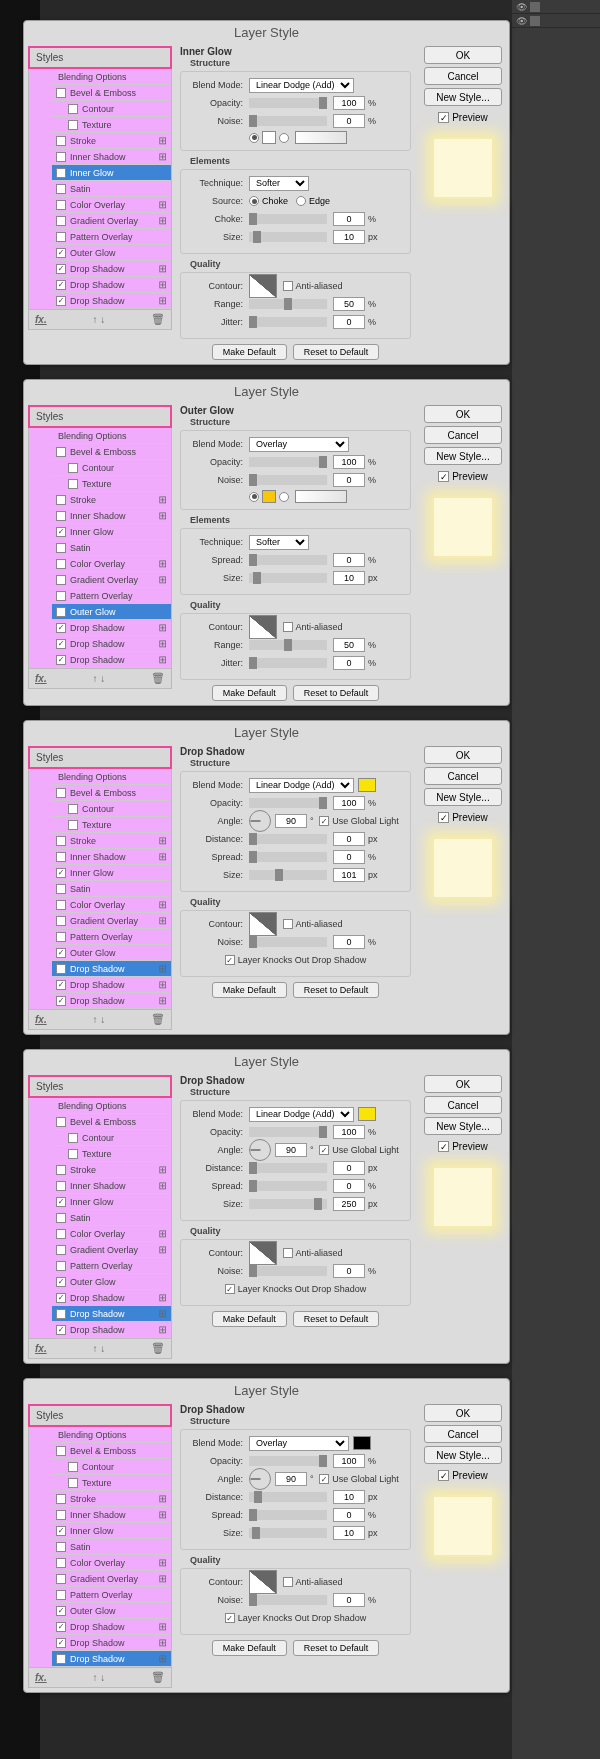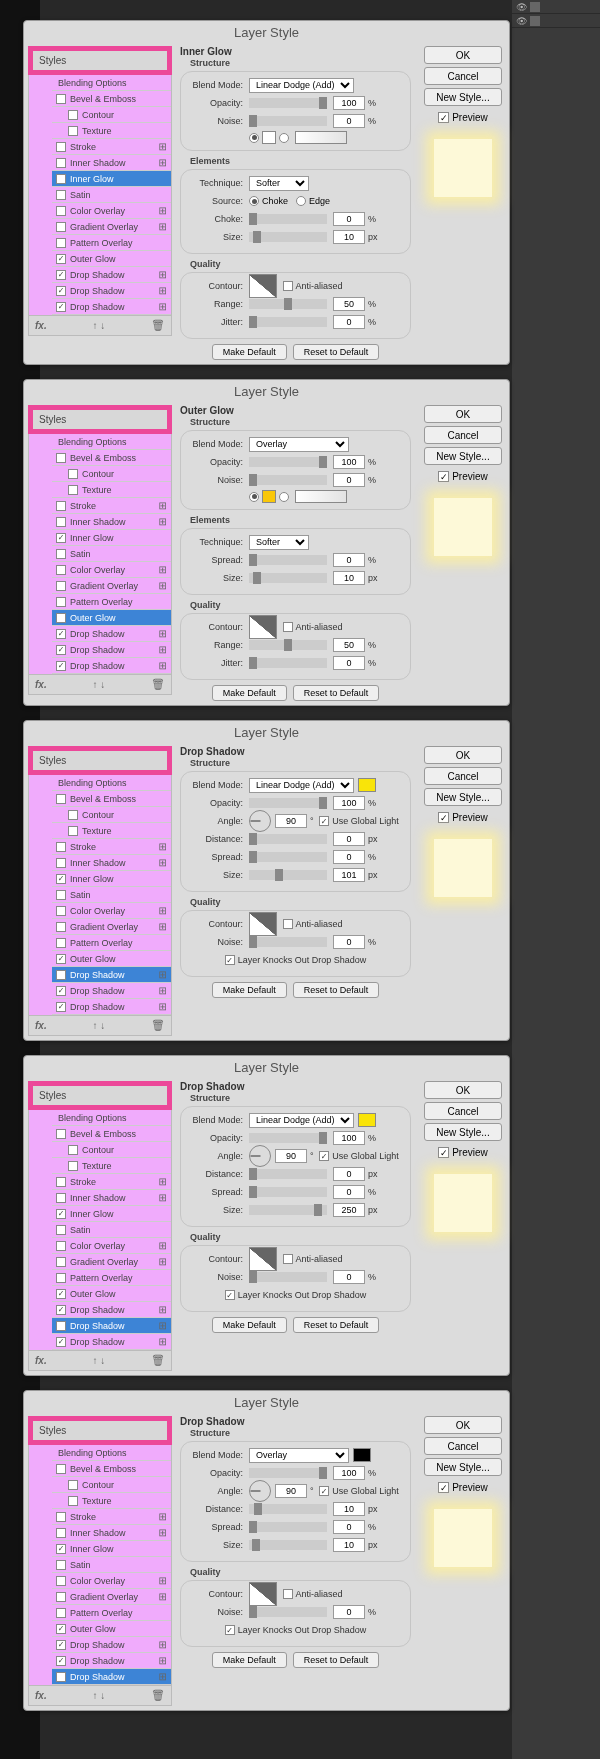--- a/index.html
+++ b/index.html
@@ -4,36 +4,36 @@
 <style>
 * { box-sizing: border-box; margin: 0; padding: 0; }
 body { font-family: "Helvetica Neue", Arial, sans-serif; font-size: 10px; background: #1a1a1a; width: 600px; }
 .bg-container { position: relative; width: 600px; height: 1759px; background: #282828; overflow: hidden; }
 .bg-neon { position: absolute; left: -40px; top: 0; width: 80px; height: 100%; background: #111; }
 .panel-stack { position: absolute; left: 23px; top: 20px; display: flex; flex-direction: column; gap: 14px; width: 487px; }
 .dialog { width: 487px; background: #dcdcdc; border: 1px solid #999; border-radius: 4px; box-shadow: 0 1px 4px rgba(0,0,0,0.4); }
 .dialog-title { text-align: center; font-size: 13px; color: #555; padding: 4px 0 2px; }
 .dialog-body { display: flex; gap: 6px; padding: 4px; }
 .styles-col { width: 144px; }
-.styles-header { font-size: 10px; padding: 4px 6px; background: #d8d8d8; border: 5px solid #ec4899; color: #444; }
+.styles-header { font-size: 10px; padding: 4px 6px; background: #d8d8d8; border: 2px solid #ec4899; color: #444; }
 .styles-list { border: 1px solid #bbb; border-top: none; background: #f0abfc; padding-left: 23px; }
 .style-row { display: flex; align-items: center; height: 16px; padding: 0 4px; border-bottom: 1px solid #ccc; font-size: 9px; color: #444; cursor: default; position: relative; }
 .style-row.blending { padding-left: 6px; }
 .style-row.sub { padding-left: 16px; }
 .style-row.selected { background: #3d84d6; color: #fff; }
 .style-row .box { width: 10px; height: 10px; border: 1px solid #888; background: #fff; margin-right: 4px; display: inline-flex; align-items: center; justify-content: center; font-size: 8px; line-height: 1; }
 .style-row .plus { position: absolute; right: 4px; font-size: 10px; color: #666; }
 .styles-footer { display: flex; align-items: center; justify-content: space-between; padding: 3px 6px; border: 1px solid #bbb; border-top: none; font-size: 10px; color: #666; background: #d8d8d8; }
-.styles-footer .fx-icon { font-style: italic; font-weight: bold; }
+.styles-footer .fx-icon { font-style: italic; font-weight: bold; text-decoration: underline; }
 .styles-footer .trash-icon { font-size: 11px; }
 .content-col { flex: 1; display: flex; gap: 8px; }
 .settings-col { flex: 1; padding: 0 2px; }
 .section-title { font-size: 10px; font-weight: bold; color: #333; margin-bottom: 1px; }
 .section-sub { font-size: 9px; font-weight: bold; color: #444; padding-left: 10px; margin-bottom: 3px; }
-.group { border: 1px solid #c5c5c5; border-radius: 12px; padding: 5px 6px 6px; margin-bottom: 5px; }
+.group { border: 1px solid #c5c5c5; border-radius: 3px; padding: 5px 6px 6px; margin-bottom: 5px; }
 .row { display: flex; align-items: center; height: 16px; margin-bottom: 2px; }
 .label { width: 56px; text-align: right; font-size: 9px; color: #333; margin-right: 6px; }
 .select { height: 15px; font-size: 9px; padding: 0 2px; background: #fff; border: 1px solid #999; min-width: 100px; }
 .slider { width: 78px; height: 10px; background: #ccc; position: relative; margin-right: 6px; }
 .slider .thumb { position: absolute; width: 8px; height: 12px; background: #888; top: -1px; }
 .numbox { width: 32px; height: 14px; font-size: 9px; text-align: center; background: #fff; border: 1px solid #999; margin-right: 3px; }
 .unit { font-size: 9px; color: #333; }
 .color-swatch { width: 18px; height: 14px; border: 1px solid #888; display: inline-block; margin-left: 4px; }
 .radio { width: 10px; height: 10px; border: 1px solid #888; border-radius: 50%; background: #fff; display: inline-flex; align-items: center; justify-content: center; }
 .radio.on::after { content: ''; width: 5px; height: 5px; background: #555; border-radius: 50%; }

